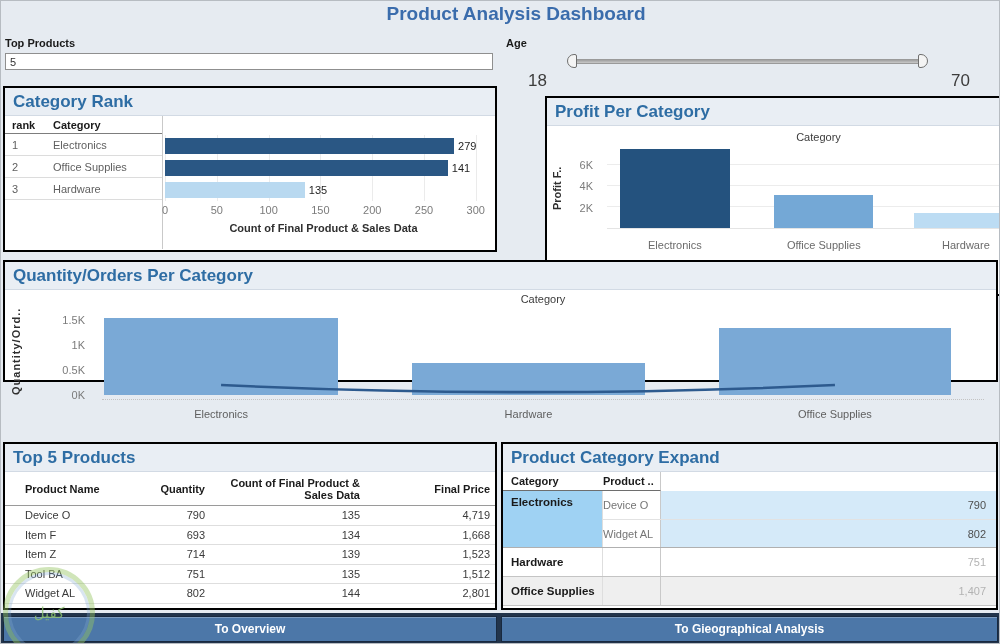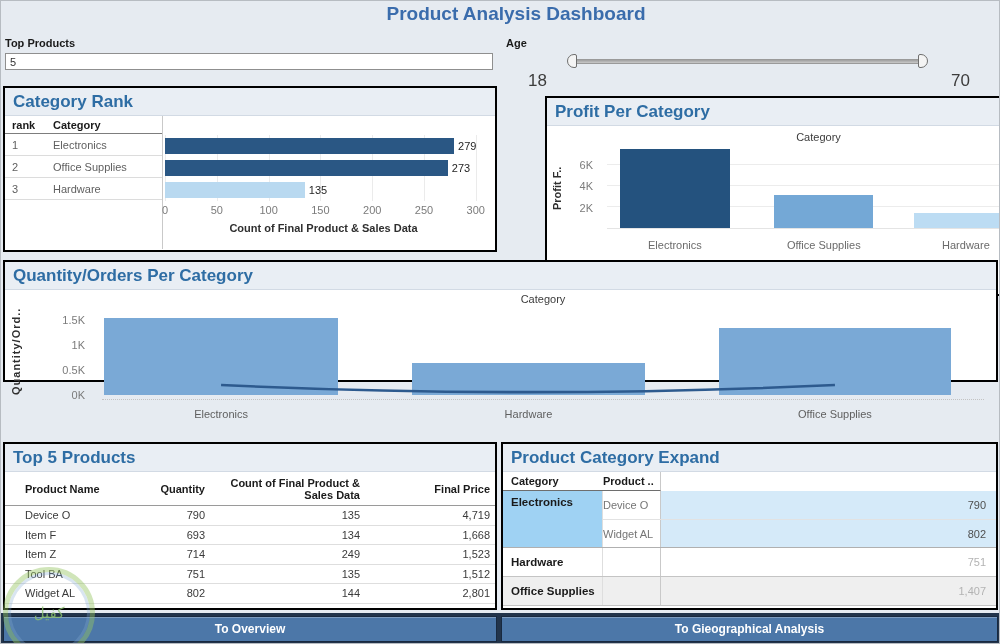--- a/index.html
+++ b/index.html
@@ -186,21 +186,21 @@
             <div class="cr-grid" style="left: 49.0196%;"></div>
             <div class="cr-grid" style="left: 65.3595%;"></div>
             <div class="cr-grid" style="left: 81.6993%;"></div>
             <div class="cr-grid" style="left: 98.0392%;"></div>
             <div class="cr-barrow" style="top: 0px;">
               <div class="cr-bar" style="width: 91.1765%; background: rgb(42, 87, 132);"></div>
               <span class="cr-barlabel">279</span>
             </div>
             <div class="cr-barrow" style="top: 22px;">
               <div class="cr-bar" style="width: 89.2157%; background: rgb(42, 87, 132);"></div>
-              <span class="cr-barlabel">273</span>
+              <span class="cr-barlabel">141</span>
             </div>
             <div class="cr-barrow" style="top: 44px;">
               <div class="cr-bar" style="width: 44.1176%; background: rgb(185, 217, 240);"></div>
               <span class="cr-barlabel">135</span>
             </div>
           </div>
         <div class="cr-axis" id="cr-axis">
             <span class="cr-tick" style="left: 0%;">0</span>
             <span class="cr-tick" style="left: 16.3399%;">50</span>
             <span class="cr-tick" style="left: 32.6797%;">100</span>
@@ -292,21 +292,21 @@
           </div>
           <div class="t5-row">
             <div class="t5-c1">Item F</div>
             <div class="t5-c2">693</div>
             <div class="t5-c3">134</div>
             <div class="t5-c4">1,668</div>
           </div>
           <div class="t5-row">
             <div class="t5-c1">Item Z</div>
             <div class="t5-c2">714</div>
-            <div class="t5-c3">249</div>
+            <div class="t5-c3">139</div>
             <div class="t5-c4">1,523</div>
           </div>
           <div class="t5-row">
             <div class="t5-c1">Tool BA</div>
             <div class="t5-c2">751</div>
             <div class="t5-c3">135</div>
             <div class="t5-c4">1,512</div>
           </div>
           <div class="t5-row">
             <div class="t5-c1">Widget AL</div>

